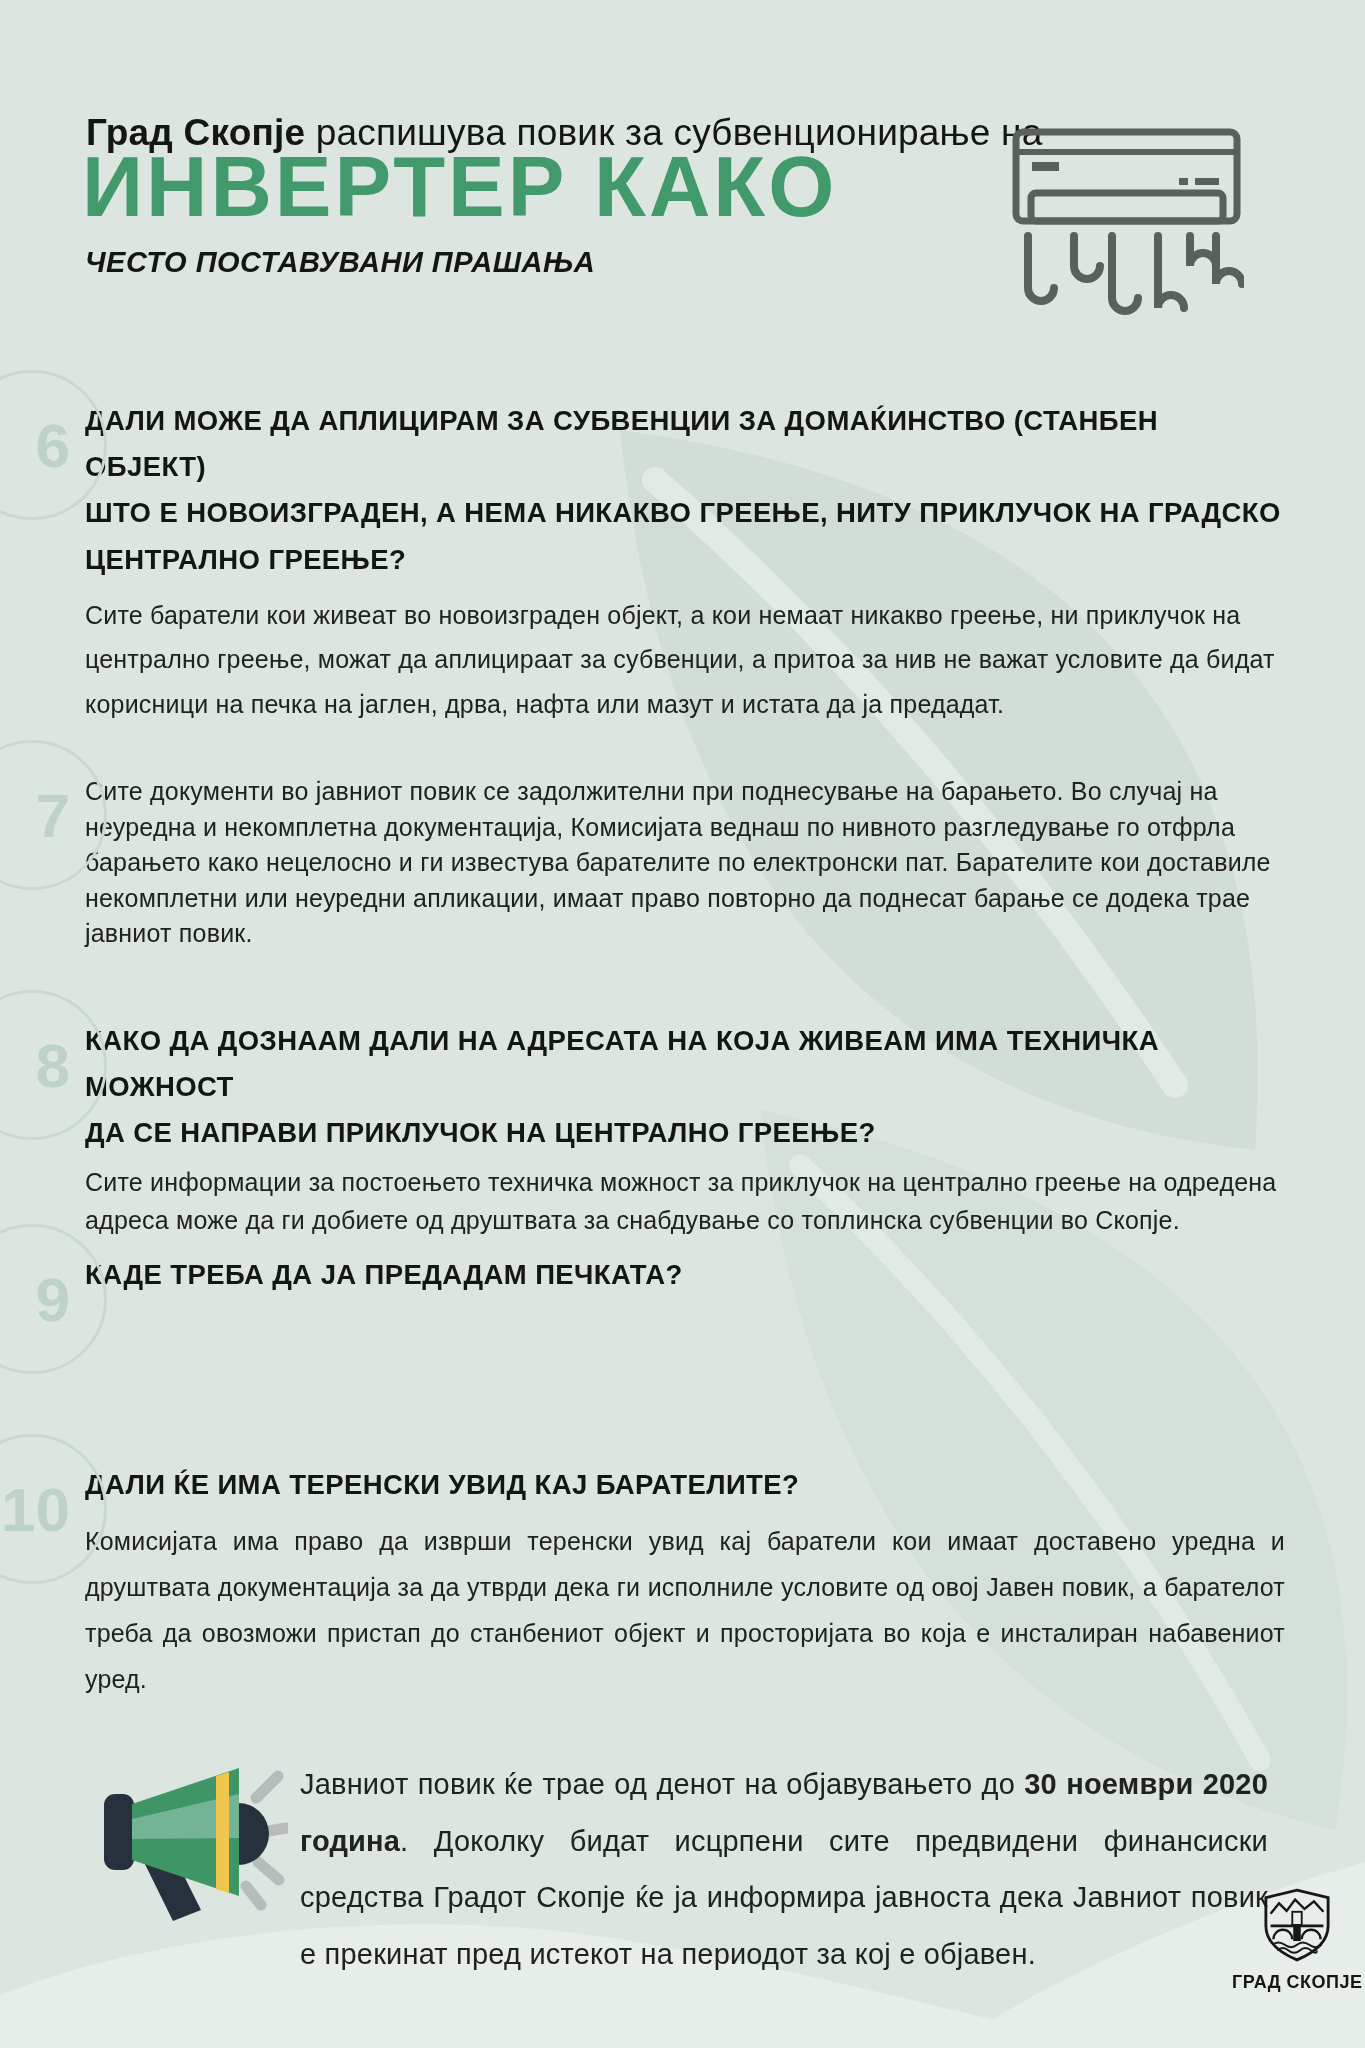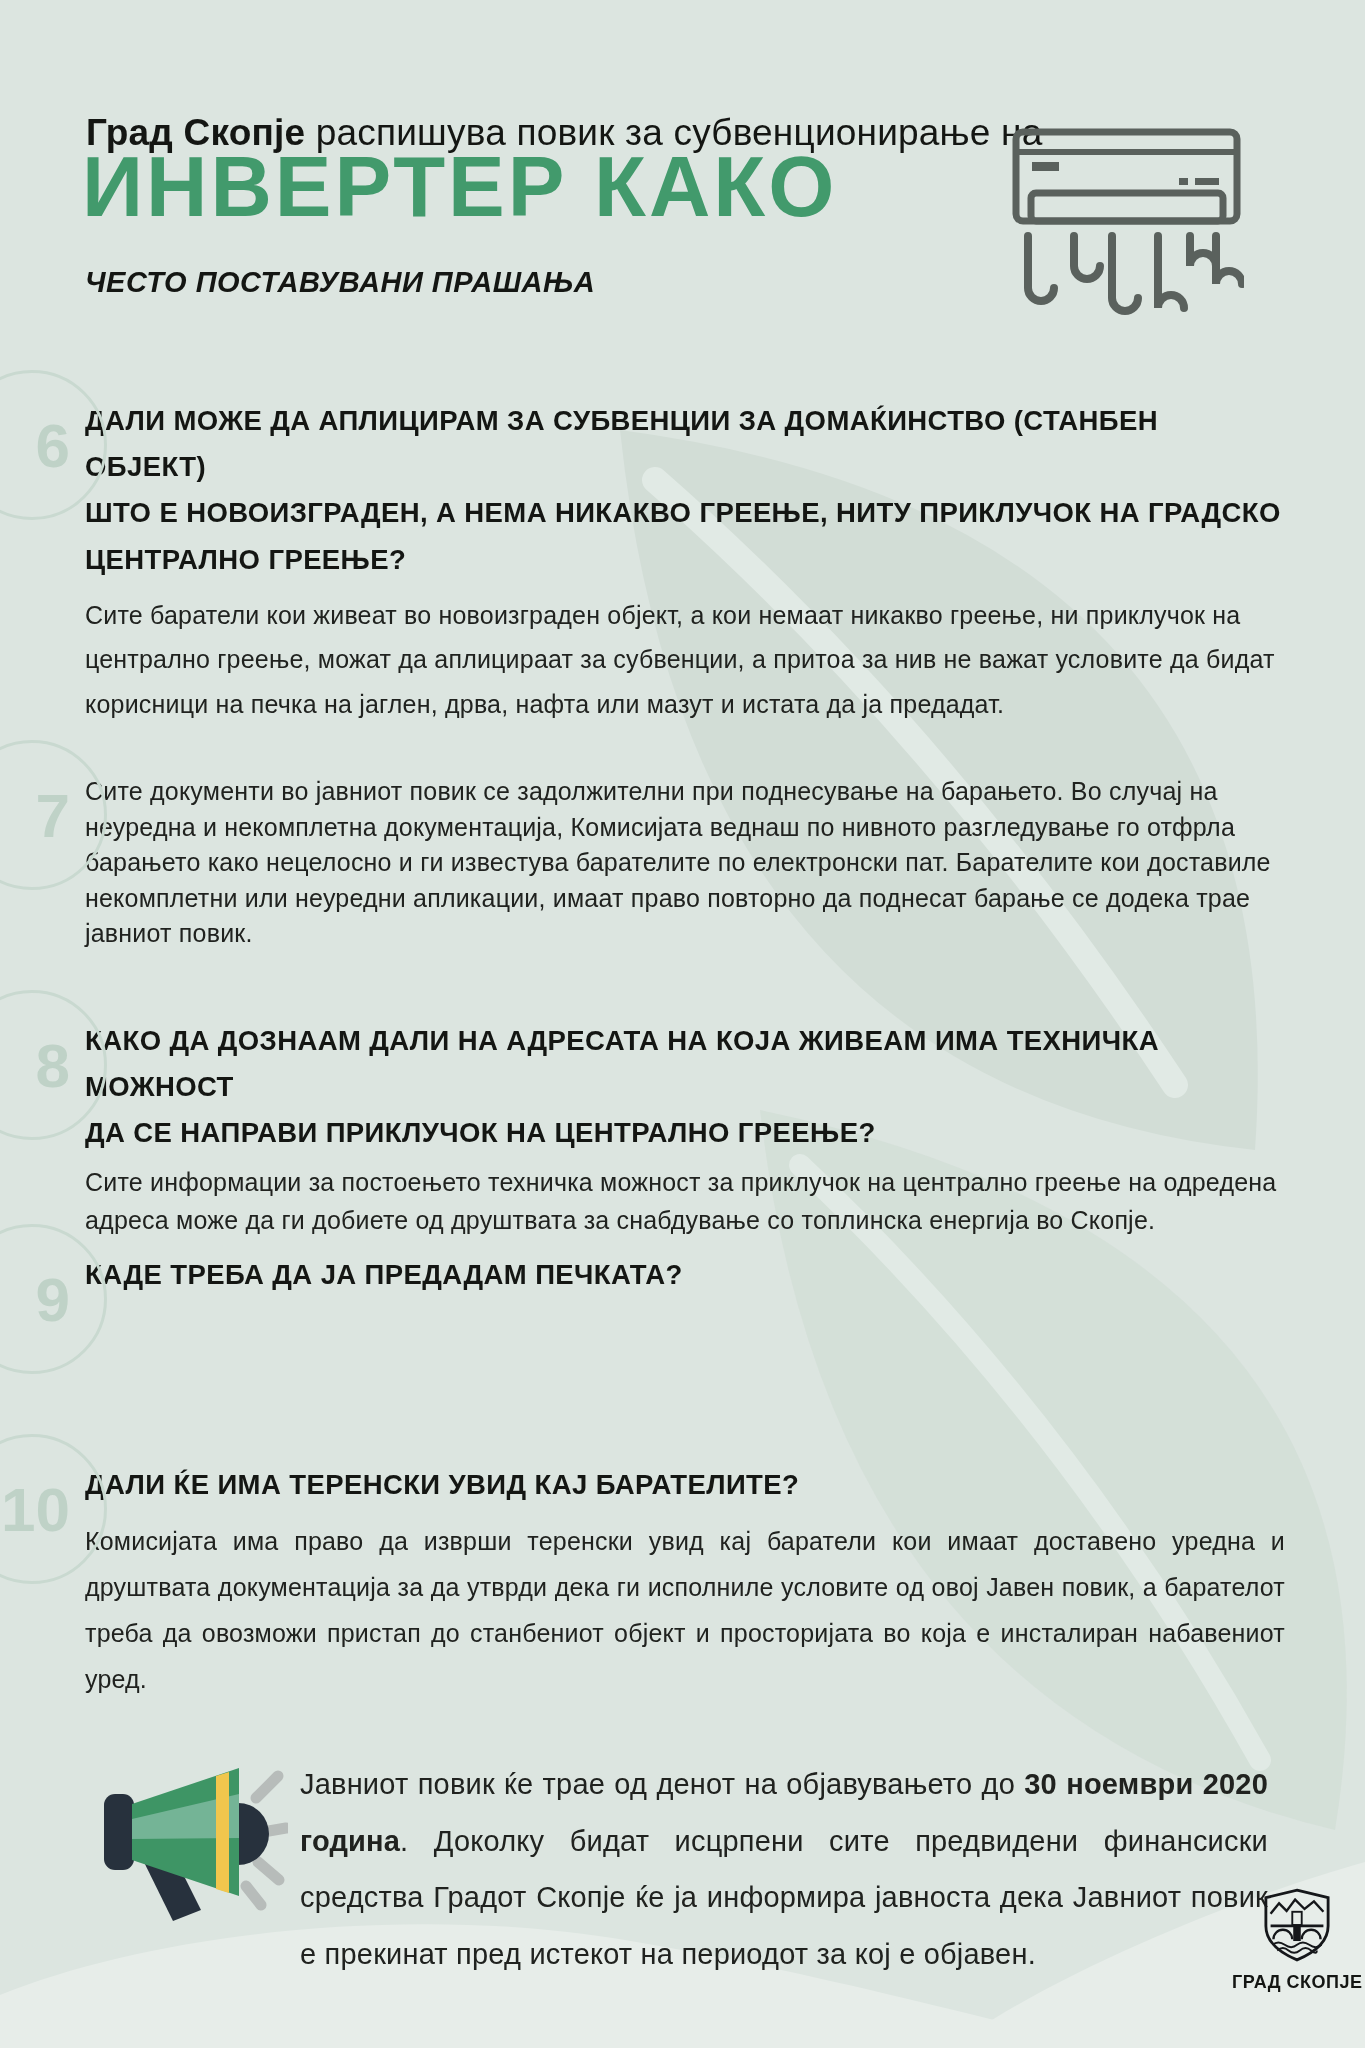--- a/index.html
+++ b/index.html
@@ -11,21 +11,21 @@
   }
   *{margin:0;padding:0;box-sizing:border-box;}
   html,body{background:#9aa6a0;}
   body{font-family:"Liberation Sans",sans-serif;}
   .page{position:relative;width:1365px;height:2048px;background:var(--bg);overflow:hidden;margin:0 auto;}
   .decor{position:absolute;inset:0;width:1365px;height:2048px;pointer-events:none;}
 
   .intro{position:absolute;left:86px;top:112px;font-size:37px;color:var(--head);letter-spacing:.2px;}
   .intro b{font-weight:bold;}
   .title{position:absolute;left:82px;top:140px;font-size:85px;font-weight:bold;color:var(--green);letter-spacing:3px;line-height:1.1;}
-  .subtitle{position:absolute;left:85px;top:266px;font-size:29px;font-weight:bold;font-style:italic;color:var(--head);letter-spacing:.5px;}
+  .subtitle{position:absolute;left:85px;top:246px;font-size:29px;font-weight:bold;font-style:italic;color:var(--head);letter-spacing:.5px;}
 
   .ac-icon{position:absolute;left:1012px;top:128px;}
 
   .faq{position:absolute;left:85px;width:1200px;}
   .badge{position:absolute;left:-128px;top:-28px;width:150px;height:150px;border:3px solid var(--circle);border-radius:50%;display:flex;align-items:center;justify-content:flex-end;padding-right:34px;}
   .badge-num{font-size:62px;font-weight:bold;color:var(--circlenum);}
   .q{font-size:27.5px;font-weight:bold;color:var(--head);line-height:1.68;letter-spacing:.4px;white-space:pre-line;}
   .a{font-size:25px;color:var(--text);margin-top:10px;letter-spacing:.2px;}
   .f6 .a{line-height:1.78;}
   .f7 .a{line-height:1.42;margin-top:6px;}
@@ -93,21 +93,21 @@
       </div>
     <p class="a">Сите документи во јавниот повик се задолжителни при поднесување на барањето. Во случај на неуредна и некомплетна документација, Комисијата веднаш по нивното разгледување го отфрла барањето како нецелосно и ги известува барателите по електронски пат. Барателите кои доставиле некомплетни или неуредни апликации,  имаат право повторно да поднесат барање се додека трае јавниот повик.</p>
   </section>
 
   <section class="faq f8" style="top:1018px">
     <div class="badge">
         <span class="badge-num">8</span>
       </div>
     <h2 class="q">КАКО ДА ДОЗНААМ ДАЛИ НА АДРЕСАТА НА КОЈА ЖИВЕАМ ИМА ТЕХНИЧКА МОЖНОСТ
 ДА СЕ НАПРАВИ ПРИКЛУЧОК НА ЦЕНТРАЛНО ГРЕЕЊЕ?</h2>
-    <p class="a">Сите информации за постоењето техничка можност за приклучок на централно греење на одредена адреса може да ги добиете од друштвата за снабдување со топлинска енергија во Скопје.</p>
+    <p class="a">Сите информации за постоењето техничка можност за приклучок на централно греење на одредена адреса може да ги добиете од друштвата за снабдување со топлинска субвенции во Скопје.</p>
   </section>
 
   <section class="faq f9" style="top:1252px">
     <div class="badge">
         <span class="badge-num">9</span>
       </div>
     <h2 class="q">КАДЕ ТРЕБА ДА ЈА ПРЕДАДАМ ПЕЧКАТА?</h2>
   </section>
 
   <section class="faq f10" style="top:1462px">

